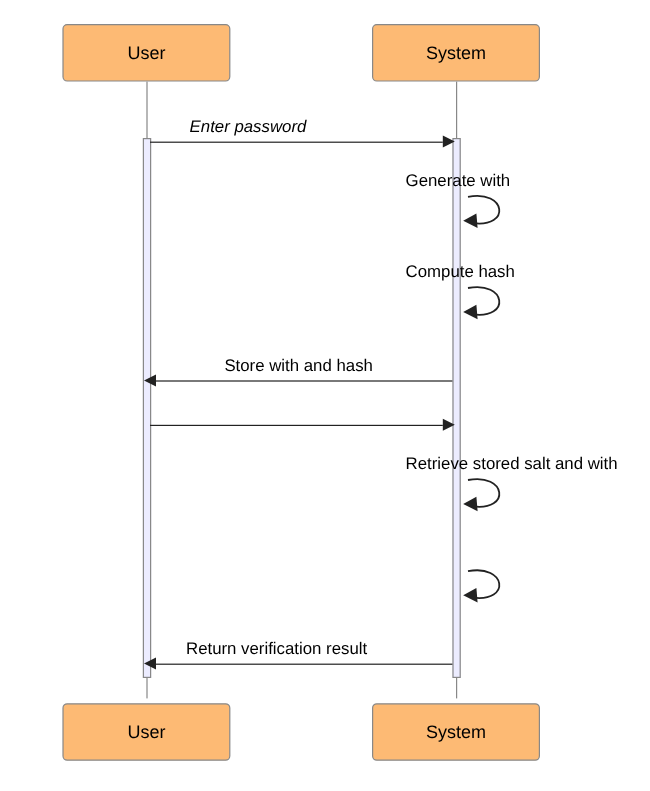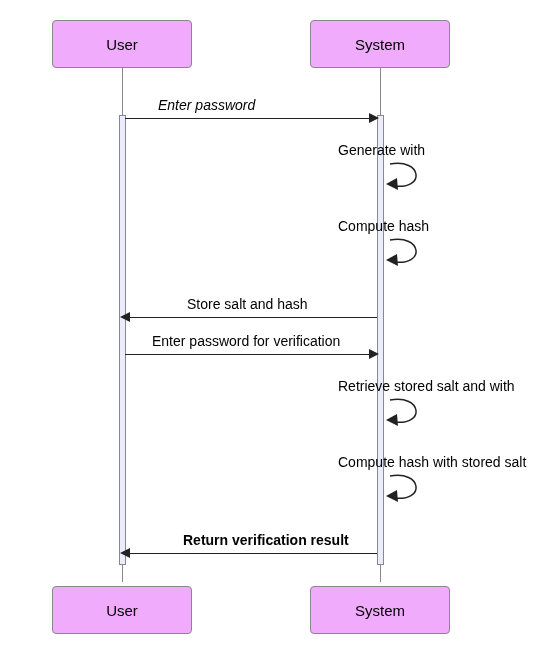--- a/index.html
+++ b/index.html
@@ -12,21 +12,21 @@
   }
   .canvas {
     position: relative;
     width: 542px;
     height: 659px;
   }
   .participant-box {
     position: absolute;
     width: 140px;
     height: 48px;
-    background: #f0abfc;
+    background: #fdba74;
     border: 1px solid #888;
     border-radius: 4px;
     display: flex;
     align-items: center;
     justify-content: center;
     font-size: 15px;
     box-sizing: border-box;
   }
   .lifeline {
     position: absolute;
@@ -98,45 +98,43 @@
   </div>
 
   <div class="msg-label" style="left:338px; top:218px;">Compute hash</div>
   <div class="self-loop" style="position:absolute; left:384px; top:236px;">
     <svg width="46" height="36">
       <path d="M6 4 C38 -2, 42 30, 10 26" fill="none" stroke="#222" stroke-width="1.5"></path>
       <polygon points="2,24 13,18 14,30" fill="#222"></polygon>
     </svg>
   </div>
 
-  <div class="msg-label" style="left:187px; top:296px;">Store salt and hash</div>
+  <div class="msg-label" style="left:187px; top:296px;">Store with and hash</div>
   <div class="arrow-line" style="left:130px; top:317px; width:247px;"></div>
   <div class="arrow-head-left" style="left:120px; top:312px;"></div>
 
-  <div class="msg-label" style="left:152px; top:333px;">Enter password for verification</div>
   <div class="arrow-line" style="left:125px; top:354px; width:244px;"></div>
   <div class="arrow-head-right" style="left:369px; top:349px;"></div>
 
   <div class="msg-label" style="left:338px; top:378px;">Retrieve stored salt and with</div>
   <div class="self-loop" style="position:absolute; left:384px; top:396px;">
     <svg width="46" height="36">
       <path d="M6 4 C38 -2, 42 30, 10 26" fill="none" stroke="#222" stroke-width="1.5"></path>
       <polygon points="2,24 13,18 14,30" fill="#222"></polygon>
     </svg>
   </div>
 
-  <div class="msg-label" style="left:338px; top:454px;">Compute hash with stored salt</div>
   <div class="self-loop" style="position:absolute; left:384px; top:472px;">
     <svg width="46" height="36">
       <path d="M6 4 C38 -2, 42 30, 10 26" fill="none" stroke="#222" stroke-width="1.5"></path>
       <polygon points="2,24 13,18 14,30" fill="#222"></polygon>
     </svg>
   </div>
 
-  <div class="msg-label" style="left:183px; top:532px;font-weight:bold;">Return verification result</div>
+  <div class="msg-label" style="left:155px; top:532px;">Return verification result</div>
   <div class="arrow-line" style="left:130px; top:553px; width:247px;"></div>
   <div class="arrow-head-left" style="left:120px; top:548px;"></div>
 
   <div class="participant-box" style="left:52px; top:586px;">
     <span>User</span>
   </div>
   <div class="participant-box" style="left:310px; top:586px;">
     <span>System</span>
   </div>
 

